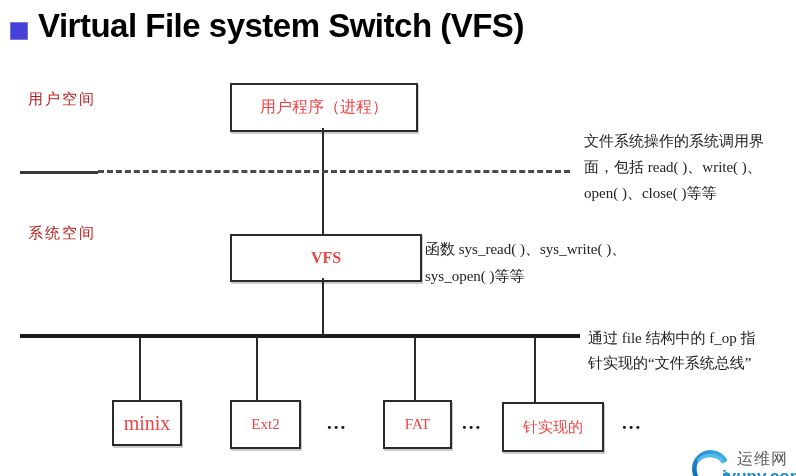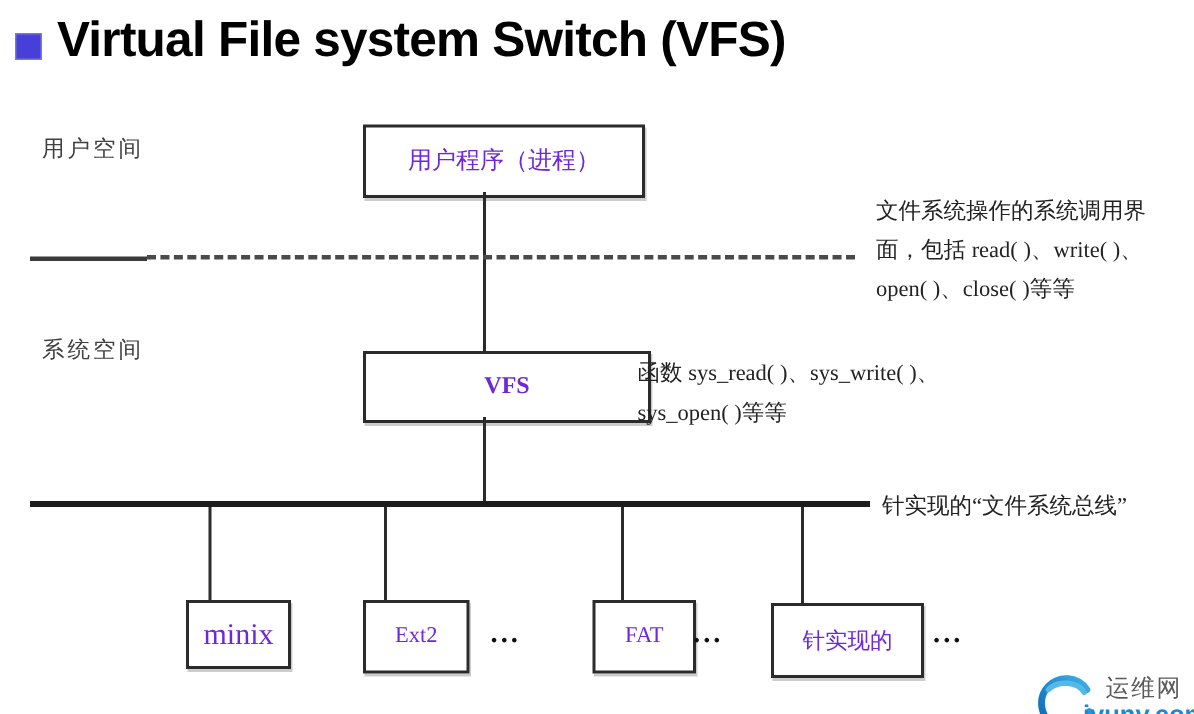--- a/index.html
+++ b/index.html
@@ -21,26 +21,26 @@
     font-family:"Liberation Sans", sans-serif;
     font-weight:bold;font-size:33px;line-height:48px;
     color:#000;letter-spacing:-0.5px;white-space:nowrap;
   }
   
   .dbox{
     position:absolute;background:#fff;
     border:2px solid #2b2b2b;
     box-shadow:1px 2px 0 rgba(110,110,110,0.35);
     display:flex;align-items:center;justify-content:center;
-    font-size:16px;color:#6d28d9;margin-left:12px;
+    font-size:16px;color:#ef4444;
   }
   .dbox span{position:relative;z-index:2;}
   .vline{position:absolute;width:2px;background:#2b2b2b;}
   .space-label{
-    position:absolute;font-size:15px;color:#404040;letter-spacing:2px;text-align:right;
+    position:absolute;font-size:15px;color:#b91c1c;letter-spacing:2px;text-align:right;
   }
   .note{
     position:absolute;font-size:15px;line-height:26px;color:#222;
   }
   .note div{white-space:nowrap;}
   .dash-solid{position:absolute;left:20px;top:171px;width:78px;height:3px;background:#3a3a3a;}
   .dash-line{position:absolute;left:98px;top:170px;width:472px;height:0;
     border-top:3px dashed #4a4a4a;}
   .bus-line{position:absolute;left:20px;top:334px;width:560px;height:4px;background:#1d1d1d;}
   .ellipsis{
@@ -99,20 +99,21 @@
 
 
   <div class="note" style="left:425px;top:236px;width:240px;line-height:27px;">
     <div>函数 sys_read( )、sys_write( )、</div>
     <div>sys_open( )等等</div>
   </div>
 
   <div class="bus-line"></div>
 
   <div class="note" style="left:588px;top:326px;width:205px;line-height:25px;">
+    <div>通过 file 结构中的 f_op 指</div>
     <div>针实现的“文件系统总线”</div>
   </div>
 
   <div class="vline" style="left:139px;top:338px;height:62px;"></div>
   <div class="vline" style="left:256px;top:338px;height:62px;"></div>
   <div class="vline" style="left:414px;top:338px;height:62px;"></div>
   <div class="vline" style="left:534px;top:338px;height:64px;"></div>
 
   <div class="dbox" style="left:112px;top:400px;width:66px;height:42px;font-size:20px;text-align:center;">
     <span>minix</span>

